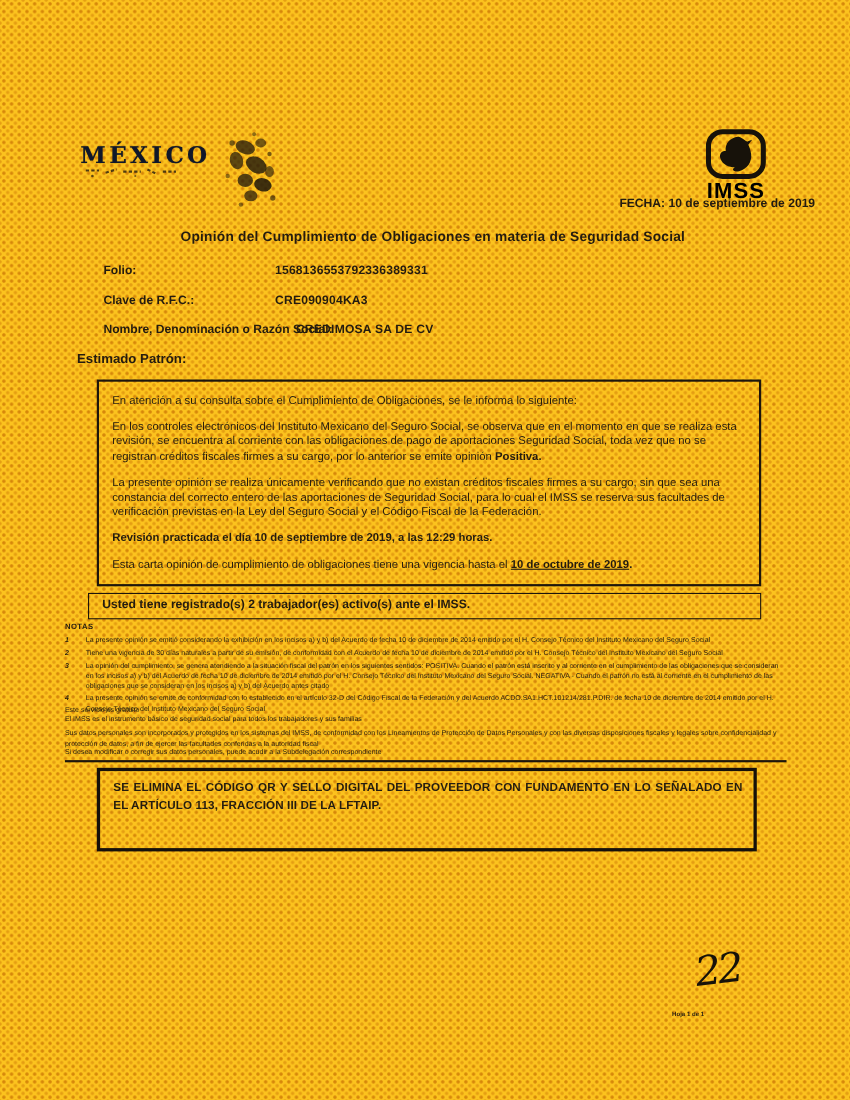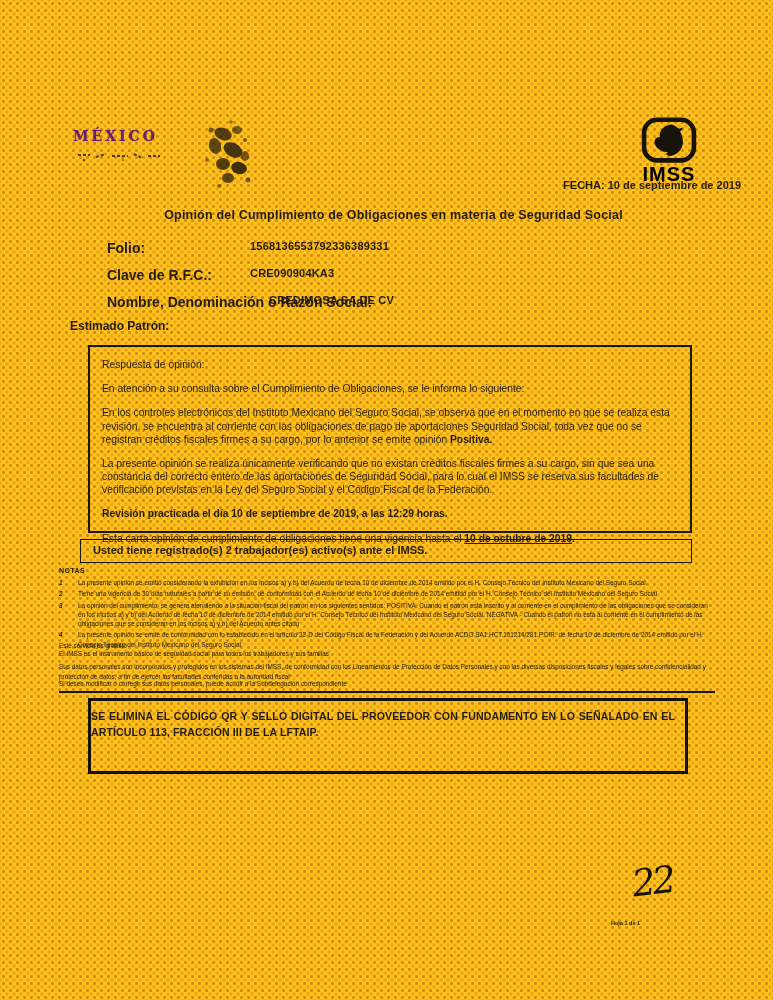--- a/index.html
+++ b/index.html
@@ -9,32 +9,32 @@
     background-color:#fcc31e;
     background-image:
       radial-gradient(circle, rgba(210,128,8,0.9) 1.1px, rgba(210,128,8,0) 2.0px),
       radial-gradient(circle, rgba(210,128,8,0.55) 1.1px, rgba(210,128,8,0) 2.0px);
     background-size:7px 7px;
     background-position:0 0,3.5px 3.5px;
   }
   .abs{position:absolute;}
   .mexico-logo{
     left:73px;top:128px;font-family:"DejaVu Serif",serif;font-weight:bold;
-    font-size:14px;letter-spacing:3px;color:#701a75;
+    font-size:21px;letter-spacing:3px;color:#0f172a;
     text-shadow:0 0 1px rgba(36,28,16,.6);
   }
   .mexico-sub{left:76px;top:152px;width:88px;height:10px;}
   .fecha{
     right:32px;top:179px;font-size:11px;font-weight:bold;text-align:right;
   }
   .doc-title{
     left:7px;top:208px;width:773px;text-align:center;font-weight:bold;font-size:12.5px;
     letter-spacing:.2px;
   }
-  .meta-label{left:65px;font-size:14px;font-weight:600;padding-left:42px;}
+  .meta-label{left:52px;font-size:11px;font-weight:600;padding-left:42px;}
   .meta-value{left:250px;font-size:11px;font-weight:bold;letter-spacing:.2px;}
   .salutation{left:70px;top:319px;font-size:12px;font-weight:bold;}
   .opinion-box{
     left:88px;top:345px;width:604px;height:188px;border:2px solid #1d160c;
     box-sizing:border-box;padding:11px 12px 0 12px;font-size:10.3px;line-height:1.28;
   }
   .opinion-box p{margin:0 0 11px 0;}
   .bold{font-weight:bold;}
   .bold-underline{font-weight:bold;text-decoration:underline;}
   .workers-box{
@@ -47,21 +47,21 @@
   .nota-num{width:19px;flex:0 0 19px;font-weight:bold;font-style:italic;}
   .nota-text{flex:1;}
   .footer-small{font-size:6.4px;line-height:1.5;}
   .fs1{left:59px;top:641px;width:650px;}
   .fs2{left:59px;top:649px;width:650px;}
   .fs3{left:59px;top:662px;width:655px;}
   .fs4{left:59px;top:679px;width:650px;}
   .divider{left:59px;top:691px;width:656px;height:0;border-top:2px solid #1d160c;}
   .redaction-box{
     left:88px;top:698px;width:600px;height:76px;border:3px solid #15100a;
-    box-sizing:border-box;padding:8px 10px 0 0;font-size:10.6px;font-weight:bold;
+    box-sizing:border-box;padding:8px 10px 0 12px;font-size:10.6px;font-weight:bold;
     line-height:1.5;text-align:justify;letter-spacing:.1px;
   }
   .handwritten{
     left:632px;top:860px;font-family:"DejaVu Serif",serif;font-style:italic;
     font-size:37px;letter-spacing:-3px;transform:rotate(-7deg);color:#17120a;
   }
   .hoja{left:611px;top:920px;font-size:5.5px;font-weight:bold;}
   svg{display:block;}
   .imss-wrap{left:637px;top:117px;width:64px;text-align:center;}
   .imss-text{
@@ -122,21 +122,20 @@
 
 <div class="abs meta-label" style="top:267px;">Clave de R.F.C.:</div>
 <div class="abs meta-value" style="top:267px;">CRE090904KA3</div>
 
 <div class="abs meta-label" style="top:294px;">Nombre, Denominación o Razón Social:</div>
 <div class="abs meta-value" style="top:294px;margin-left:19px;">CREDIMOSA SA DE CV</div>
 
 <div class="abs salutation">Estimado Patrón:</div>
 
 <div class="abs opinion-box">
-  <p>Respuesta de opinión:</p>
   <p>En atención a su consulta sobre el Cumplimiento de Obligaciones, se le informa lo siguiente:</p>
   <p><span>En los controles electrónicos del Instituto Mexicano del Seguro Social, se observa que en el momento en que se realiza esta revisión, se encuentra al corriente con las obligaciones de pago de aportaciones Seguridad Social, toda vez que no se registran créditos fiscales firmes a su cargo, por lo anterior se emite opinión </span><span class="bold">Positiva.</span></p>
   <p>La presente opinión se realiza únicamente verificando que no existan créditos fiscales firmes a su cargo, sin que sea una constancia del correcto entero de las aportaciones de Seguridad Social, para lo cual el IMSS se reserva sus facultades de verificación previstas en la Ley del Seguro Social y el Código Fiscal de la Federación.</p>
   <p class="bold">Revisión practicada el día 10 de septiembre de 2019, a las 12:29 horas.</p>
   <p><span>Esta carta opinión de cumplimiento de obligaciones tiene una vigencia hasta el </span><span class="bold-underline">10 de octubre de 2019</span><span class="bold">.</span></p>
 </div>
 
 <div class="abs workers-box">
   <span>Usted tiene registrado(s) 2 trabajador(es) activo(s) ante el IMSS.</span>
 </div>

